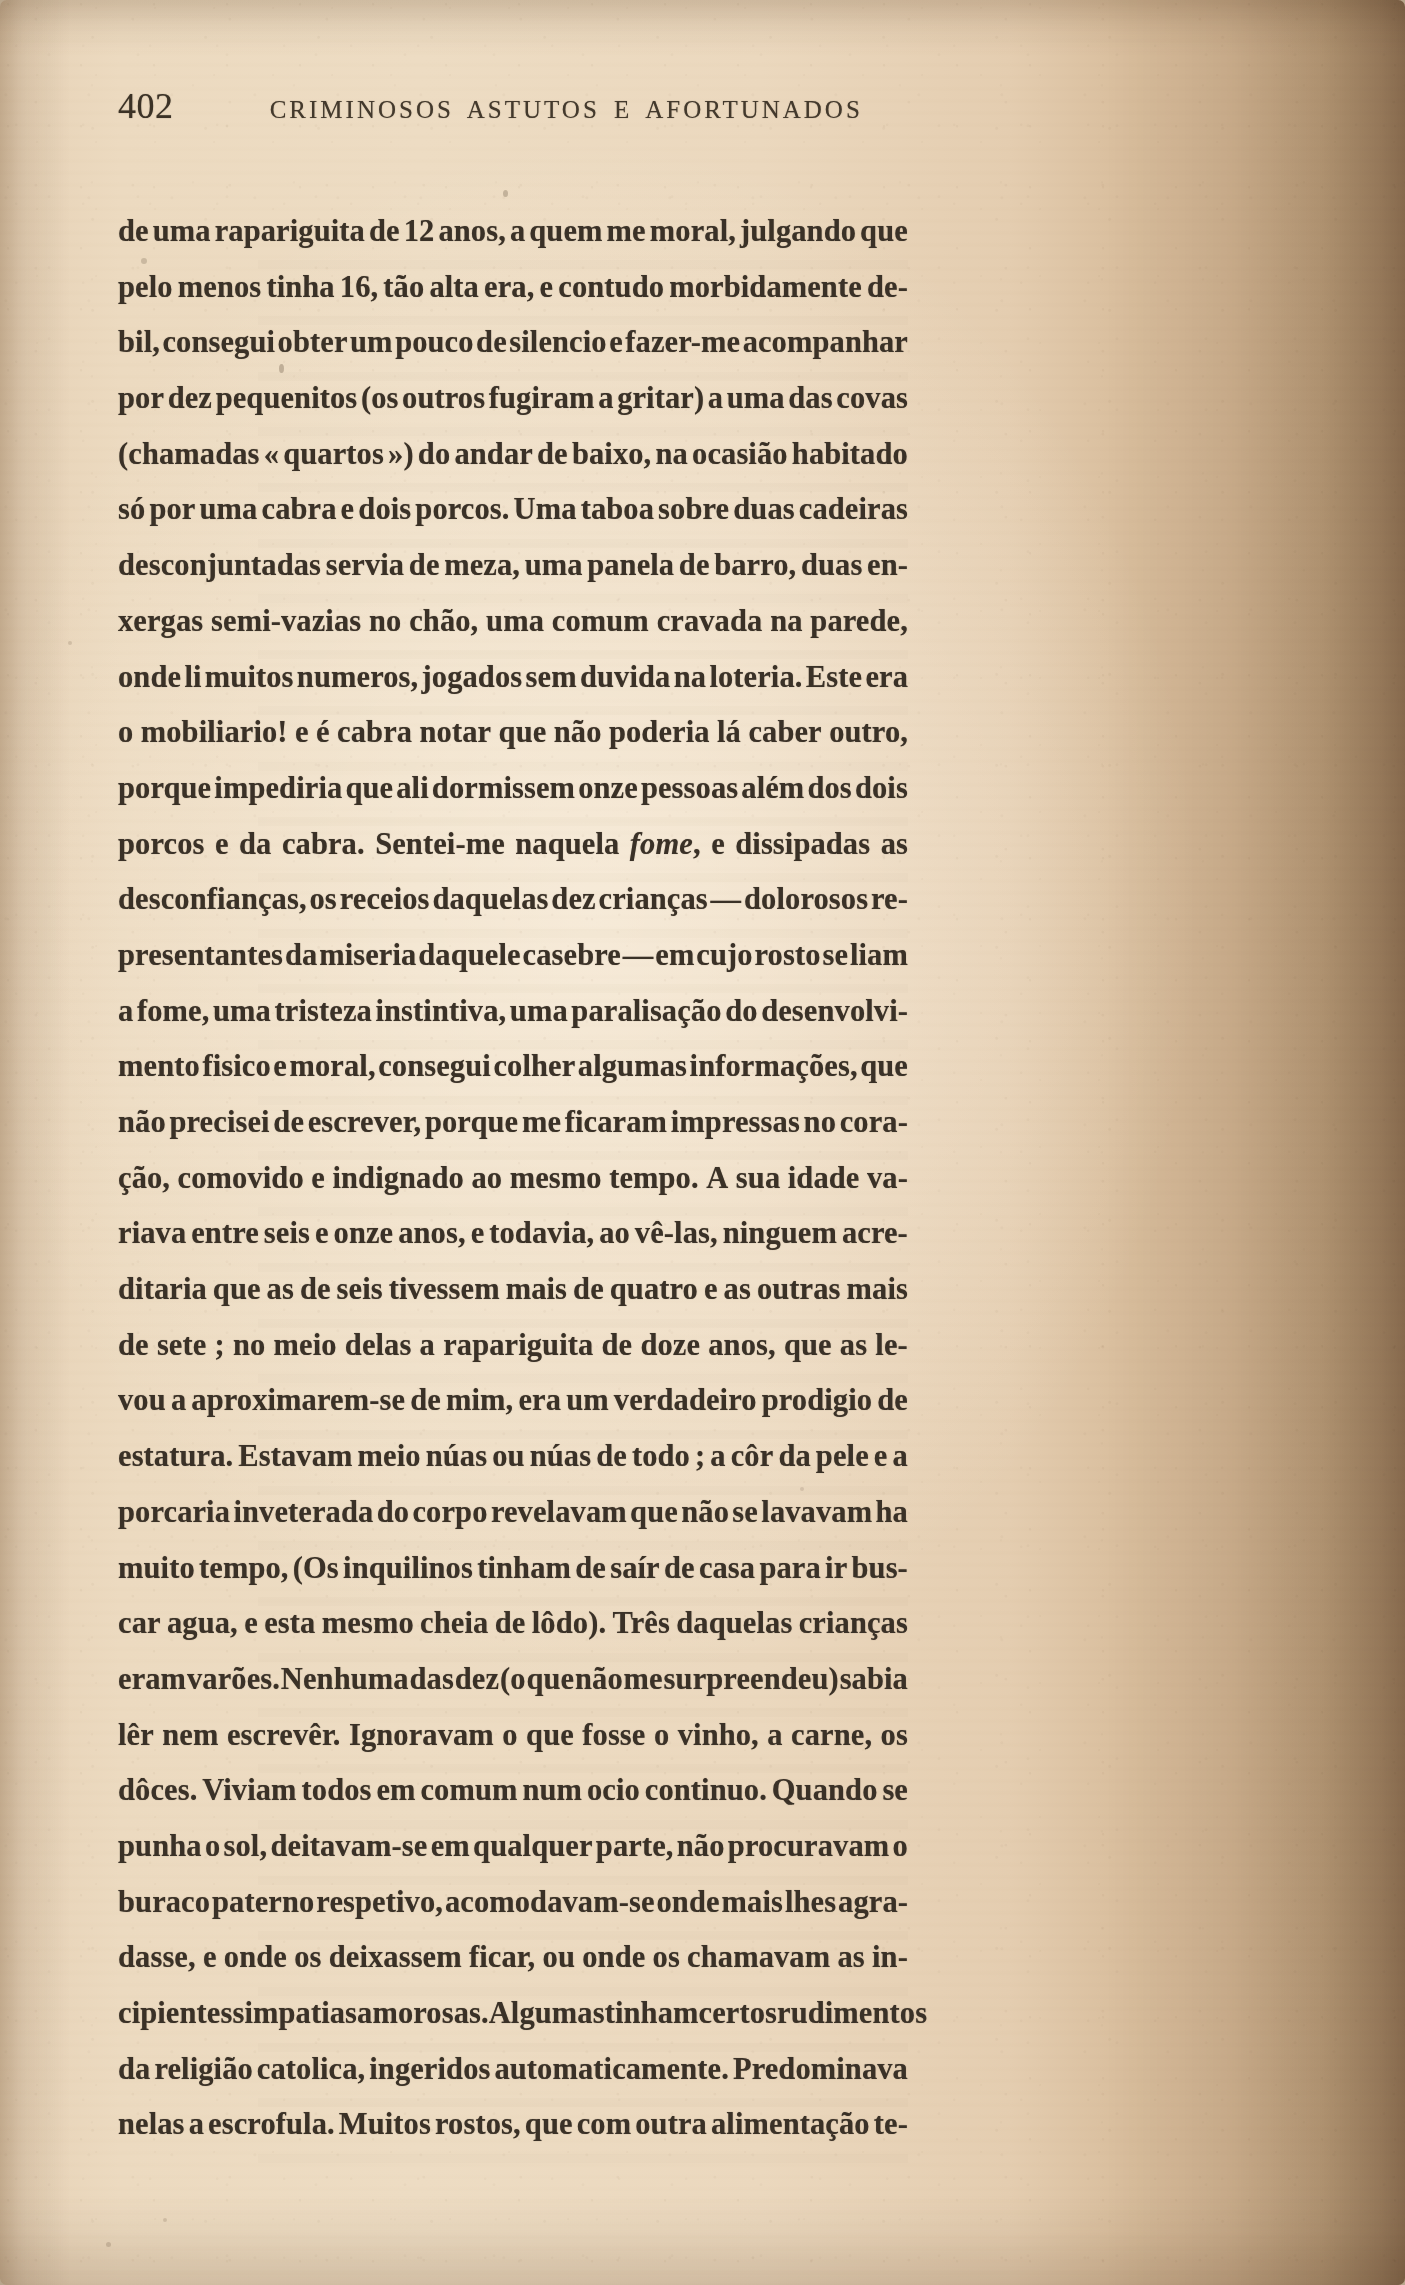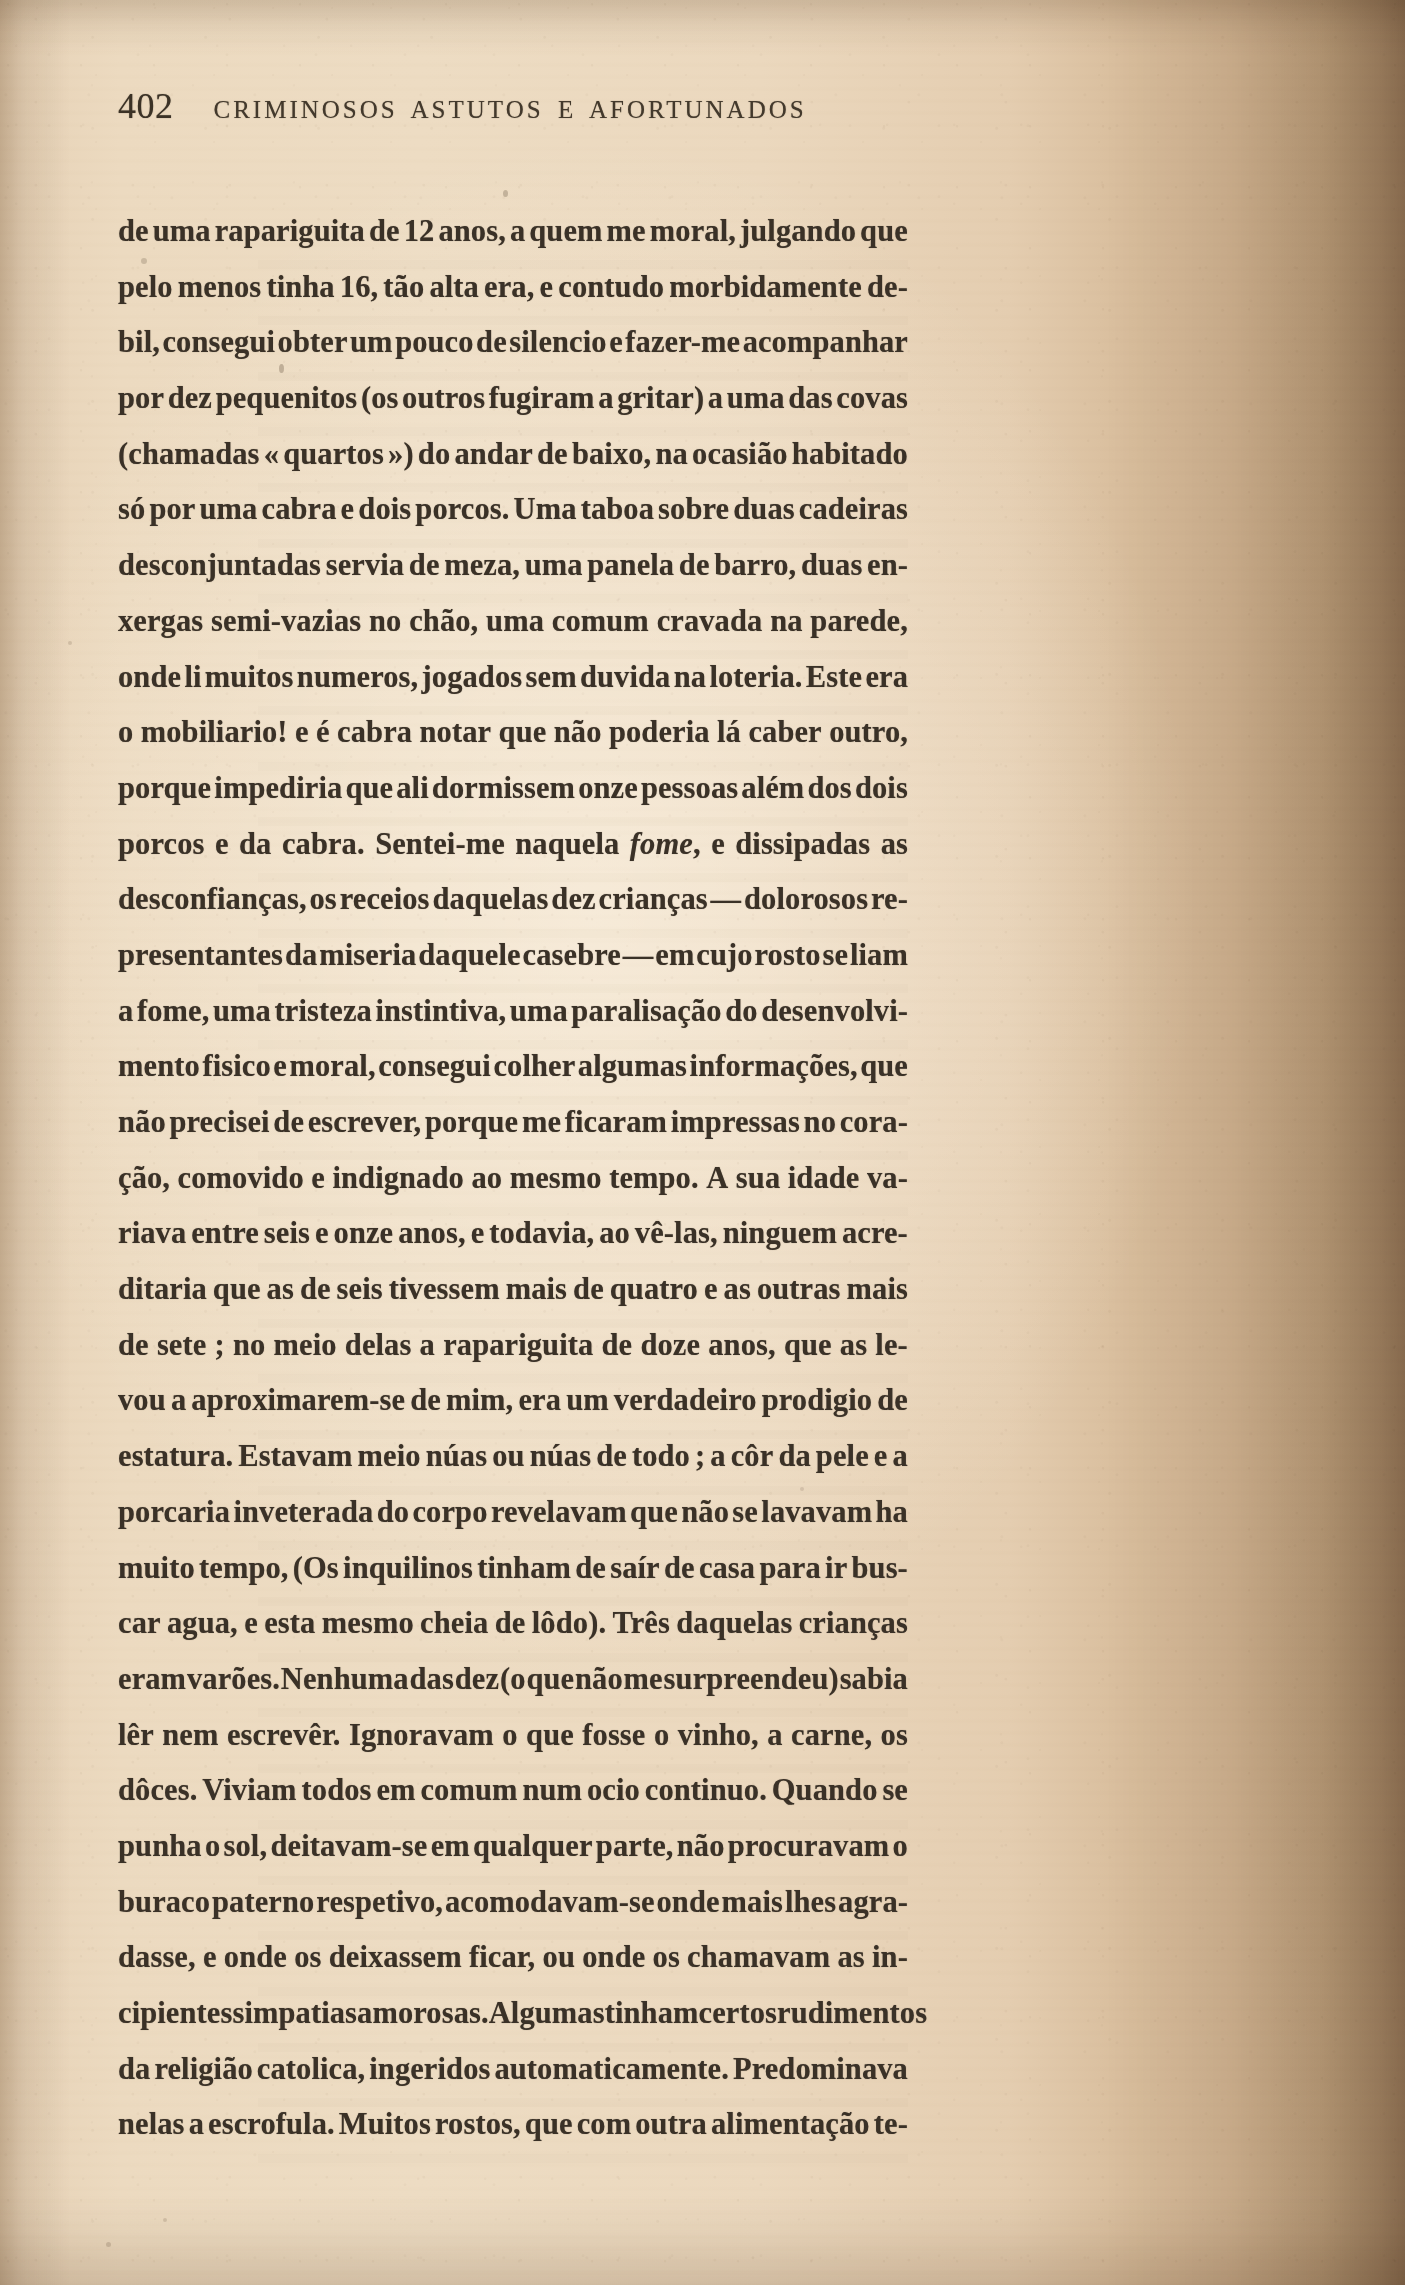--- a/index.html
+++ b/index.html
@@ -20,20 +20,21 @@
         #e7d3b8 22px,
         #ecdac0 120px,
         #eddcc3 420px,
         #ebd8be 760px,
         #e4cdb0 1010px,
         #d8bd9c 1130px,
         #cdb08e 1250px,
         #c3a682 1340px,
         #b99a77 1405px);
     font-family: "Liberation Serif", "DejaVu Serif", serif;
+    border-radius: 7px;
     -webkit-font-smoothing: antialiased;
   }
 
   
   .grain {
     position: absolute;
     inset: 0;
     pointer-events: none;
     opacity: 0.5;
     background-image:
@@ -138,21 +139,21 @@
     font-size: 36px;
     color: #3b3226;
     letter-spacing: 0.5px;
     line-height: 1;
     flex: 0 0 auto;
     text-shadow: 0 0 1.1px rgba(55,45,32,0.55);
   }
 
   .head-title {
     flex: 1 1 auto;
-    text-align: left;
+    text-align: center;
     font-size: 25px;
     color: #43392c;
     letter-spacing: 3.0px;
     word-spacing: 5px;
     line-height: 1;
     padding-left: 40px;
     padding-right: 4px;
     text-shadow: 0 0 1.0px rgba(60,48,34,0.5);
   }
 

